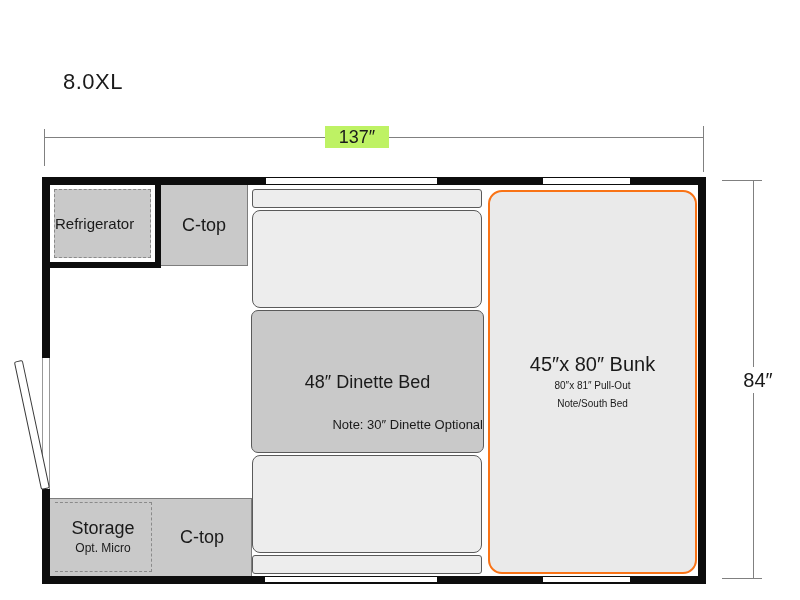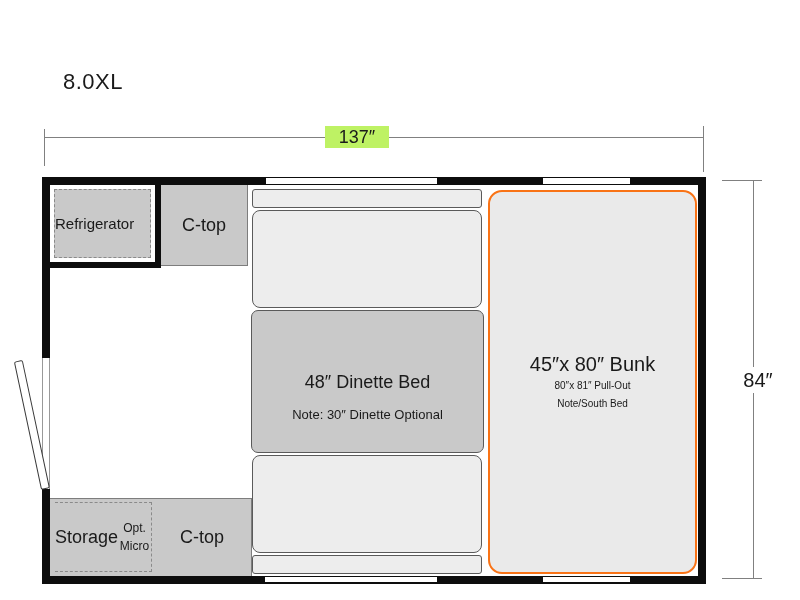--- a/index.html
+++ b/index.html
@@ -55,35 +55,35 @@
     display:flex;align-items:center;justify-content:flex-start;font-size:15px;z-index:2;}
 
   
   .ctop-upper{left:161px;top:149px;width:87px;height:81px;background:var(--counter);
     border-right:1px solid #7d7d7d;border-bottom:1px solid #7d7d7d;
     display:flex;align-items:center;justify-content:center;font-size:18px;}
   .counter-lower{left:50px;top:462px;width:202px;height:78px;background:var(--counter);
     border-top:1px solid #7d7d7d;border-right:1px solid #7d7d7d;}
   .storage-box{left:55px;top:466px;width:97px;height:70px;
     border:1.5px dashed var(--dash);border-left:none;
-    display:flex;flex-direction:row;align-items:center;justify-content:center;text-align:center;}
+    display:flex;flex-direction:column;align-items:center;justify-content:center;text-align:center;}
   .storage-title{font-size:18px;line-height:21px;}
   .storage-sub{font-size:12px;line-height:18px;}
   .ctop-lower{left:152px;top:462px;width:100px;height:78px;display:flex;align-items:center;justify-content:center;font-size:18px;}
 
   
   .backrest{left:252px;width:230px;height:19px;background:var(--cushion);border:1px solid var(--edge);border-radius:3px;}
   .backrest-top{top:153px;}
   .backrest-bottom{top:519px;}
   .seat{left:252px;width:230px;height:98px;background:var(--cushion);border:1px solid var(--edge);border-radius:8px;}
   .seat-top{top:174px;}
   .seat-bottom{top:419px;}
   .dinette-table{left:251px;top:274px;width:233px;height:143px;background:var(--counter);border:1px solid var(--edge);border-radius:7px;}
   .dinette-title{left:0;top:60px;width:100%;text-align:center;font-size:18px;line-height:22px;}
-  .dinette-note{left:0;top:96px;width:100%;text-align:center;font-size:13px;line-height:16px;}
+  .dinette-note{left:0;top:106px;width:100%;text-align:right;font-size:13px;line-height:16px;}
 
   
   .bunk{left:488px;top:154px;width:209px;height:384px;background:var(--bunk);border:2px solid #f97316;border-radius:14px;
     display:flex;flex-direction:column;align-items:center;justify-content:center;text-align:center;}
   .bunk-title{font-size:20px;line-height:26px;}
   .bunk-sub{font-size:10px;line-height:18px;}
 </style>
 </head>
 <body>
 

